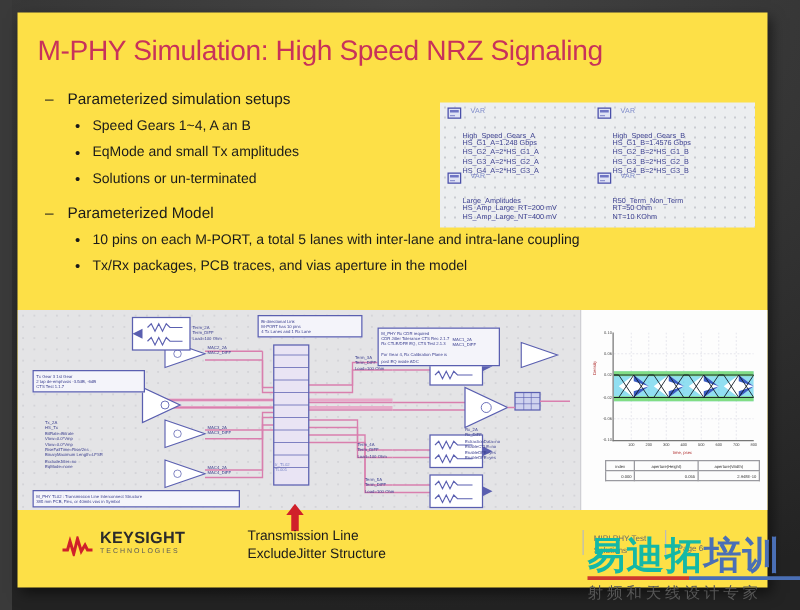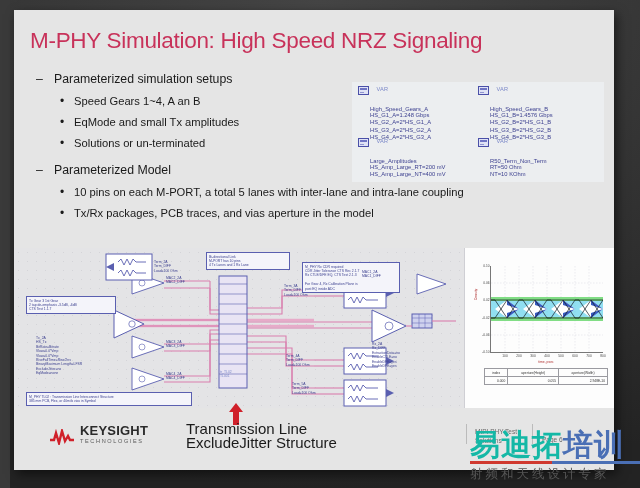--- a/index.html
+++ b/index.html
@@ -12,21 +12,21 @@
   
   .backdrop{
     position:absolute;inset:0;
     background:
       linear-gradient(90deg,#3a3a3a 0 10px, rgba(58,58,58,0) 10px),
       radial-gradient(120% 100% at 50% 0%, #454545 0%, #232323 100%);
   }
   .slide{
     position:absolute;
     left:14px;top:10px;width:600px;height:460px;
-    background:#e5e5e5;
+    background:#fde047;
     box-shadow:3px 4px 10px rgba(0,0,0,.55);
     overflow:hidden;
   }
   
   .title{
     position:absolute;left:16px;top:18px;
     font-size:22.5px;letter-spacing:-.3px;
     color:#c8325a;
     white-space:nowrap;
   }
@@ -119,21 +119,21 @@
     border:.6px solid #9a9aa0;padding:1.5px 2px;
   }
   .eyetable th{font-weight:normal;text-align:center;}
   .eyetable td{text-align:right;}
   
   .logo{position:absolute;left:35px;top:412px;display:flex;align-items:flex-end;gap:5px;}
   .logotxt{line-height:1;}
   .logotxt .k{font-size:13px;font-weight:bold;color:#2b2b2b;letter-spacing:.2px;}
   .logotxt .t{font-size:5.6px;color:#5a5a5a;letter-spacing:1.6px;display:block;margin-top:1px;}
   .callout{
-    position:absolute;left:172px;top:412px;font-size:15px;color:#1a1a1a;
+    position:absolute;left:184px;top:412px;font-size:11px;color:#1a1a1a;
     line-height:14px;
   }
   .arrow{position:absolute;left:214px;top:393px;}
   .ftr{
     position:absolute;top:418px;font-size:6.5px;color:#6a6a6a;line-height:8.5px;
   }
   .ftr.a{left:461px;}
   .ftr.b{left:528px;top:426px;}
   .ftrline{position:absolute;top:414px;width:.8px;height:20px;background:#bbb;}
   

